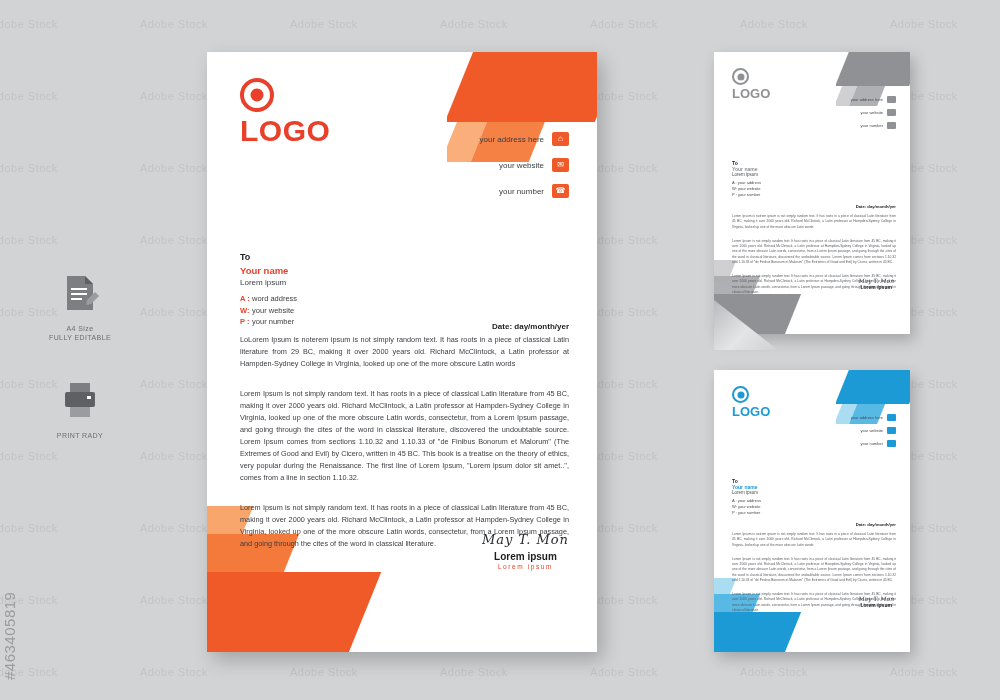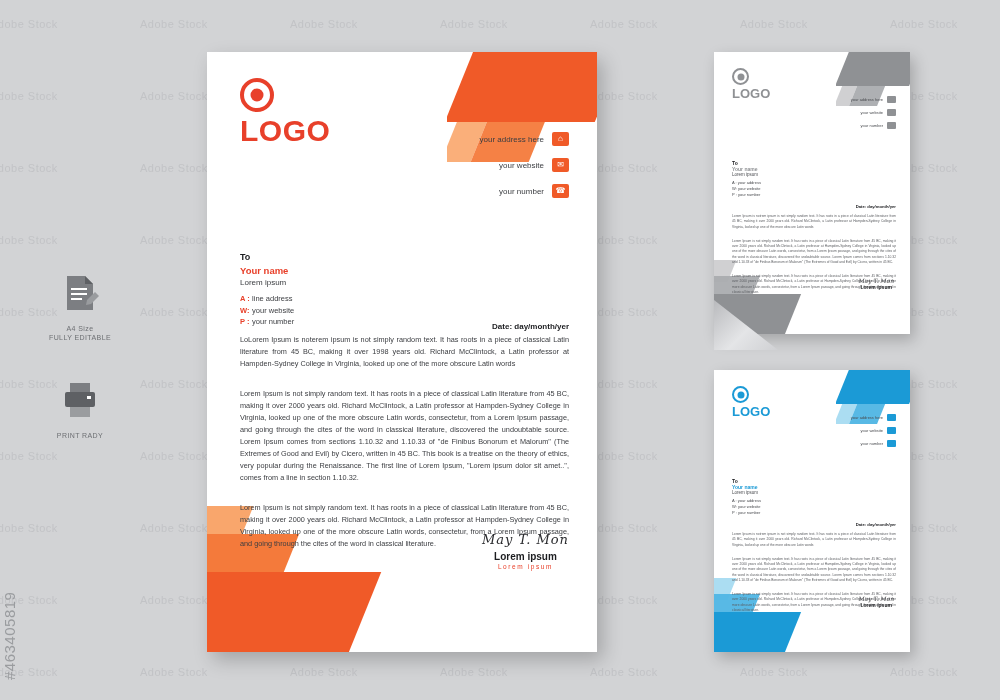--- a/index.html
+++ b/index.html
@@ -497,32 +497,32 @@
       <span class="cicon">☎</span>
     </div>
   </div>
 
   <div class="to-block">
     <div class="to-label">To</div>
     <div class="to-name">Your name</div>
     <div class="to-company">Lorem ipsum</div>
     <div class="awp">
       <div><b>A :</b>
-        <span>line address</span></div>
+        <span>word address</span></div>
       <div><b>W:</b>
         <span>your website</span></div>
       <div><b>P :</b>
         <span>your number</span></div>
     </div>
   </div>
 
   <div class="date-line">Date: day/month/yer</div>
 
   <div class="body-copy">
-    <p>LoLorem Ipsum is noterem ipsum is not simply random text. It has roots in a piece of classical Latin literature from 45 BC, making it over 1998 years old. Richard McClintock, a Latin professor at Hampden-Sydney College in Virginia, looked up one of the more obscure Latin words</p>
+    <p>LoLorem Ipsum is noterem ipsum is not simply random text. It has roots in a piece of classical Latin literature from 29 BC, making it over 2000 years old. Richard McClintock, a Latin professor at Hampden-Sydney College in Virginia, looked up one of the more obscure Latin words</p>
     <p>Lorem Ipsum is not simply random text. It has roots in a piece of classical Latin literature from 45 BC, making it over 2000 years old. Richard McClintock, a Latin professor at Hampden-Sydney College in Virginia, looked up one of the more obscure Latin words, consectetur, from a Lorem Ipsum passage, and going through the cites of the word in classical literature, discovered the undoubtable source. Lorem Ipsum comes from sections 1.10.32 and 1.10.33 of "de Finibus Bonorum et Malorum" (The Extremes of Good and Evil) by Cicero, written in 45 BC. This book is a treatise on the theory of ethics, very popular during the Renaissance. The first line of Lorem Ipsum, "Lorem ipsum dolor sit amet..", comes from a line in section 1.10.32.</p>
     <p>Lorem Ipsum is not simply random text. It has roots in a piece of classical Latin literature from 45 BC, making it over 2000 years old. Richard McClintock, a Latin professor at Hampden-Sydney College in Virginia, looked up one of the more obscure Latin words, consectetur, from a Lorem Ipsum passage, and going through the cites of the word in classical literature.</p>
   </div>
 
   <div class="sign-block">
     <div class="sign-scribble">May T. Mon</div>
     <div class="sign-name">Lorem ipsum</div>
     <div class="sign-sub">Lorem ipsum</div>
   </div>
 

